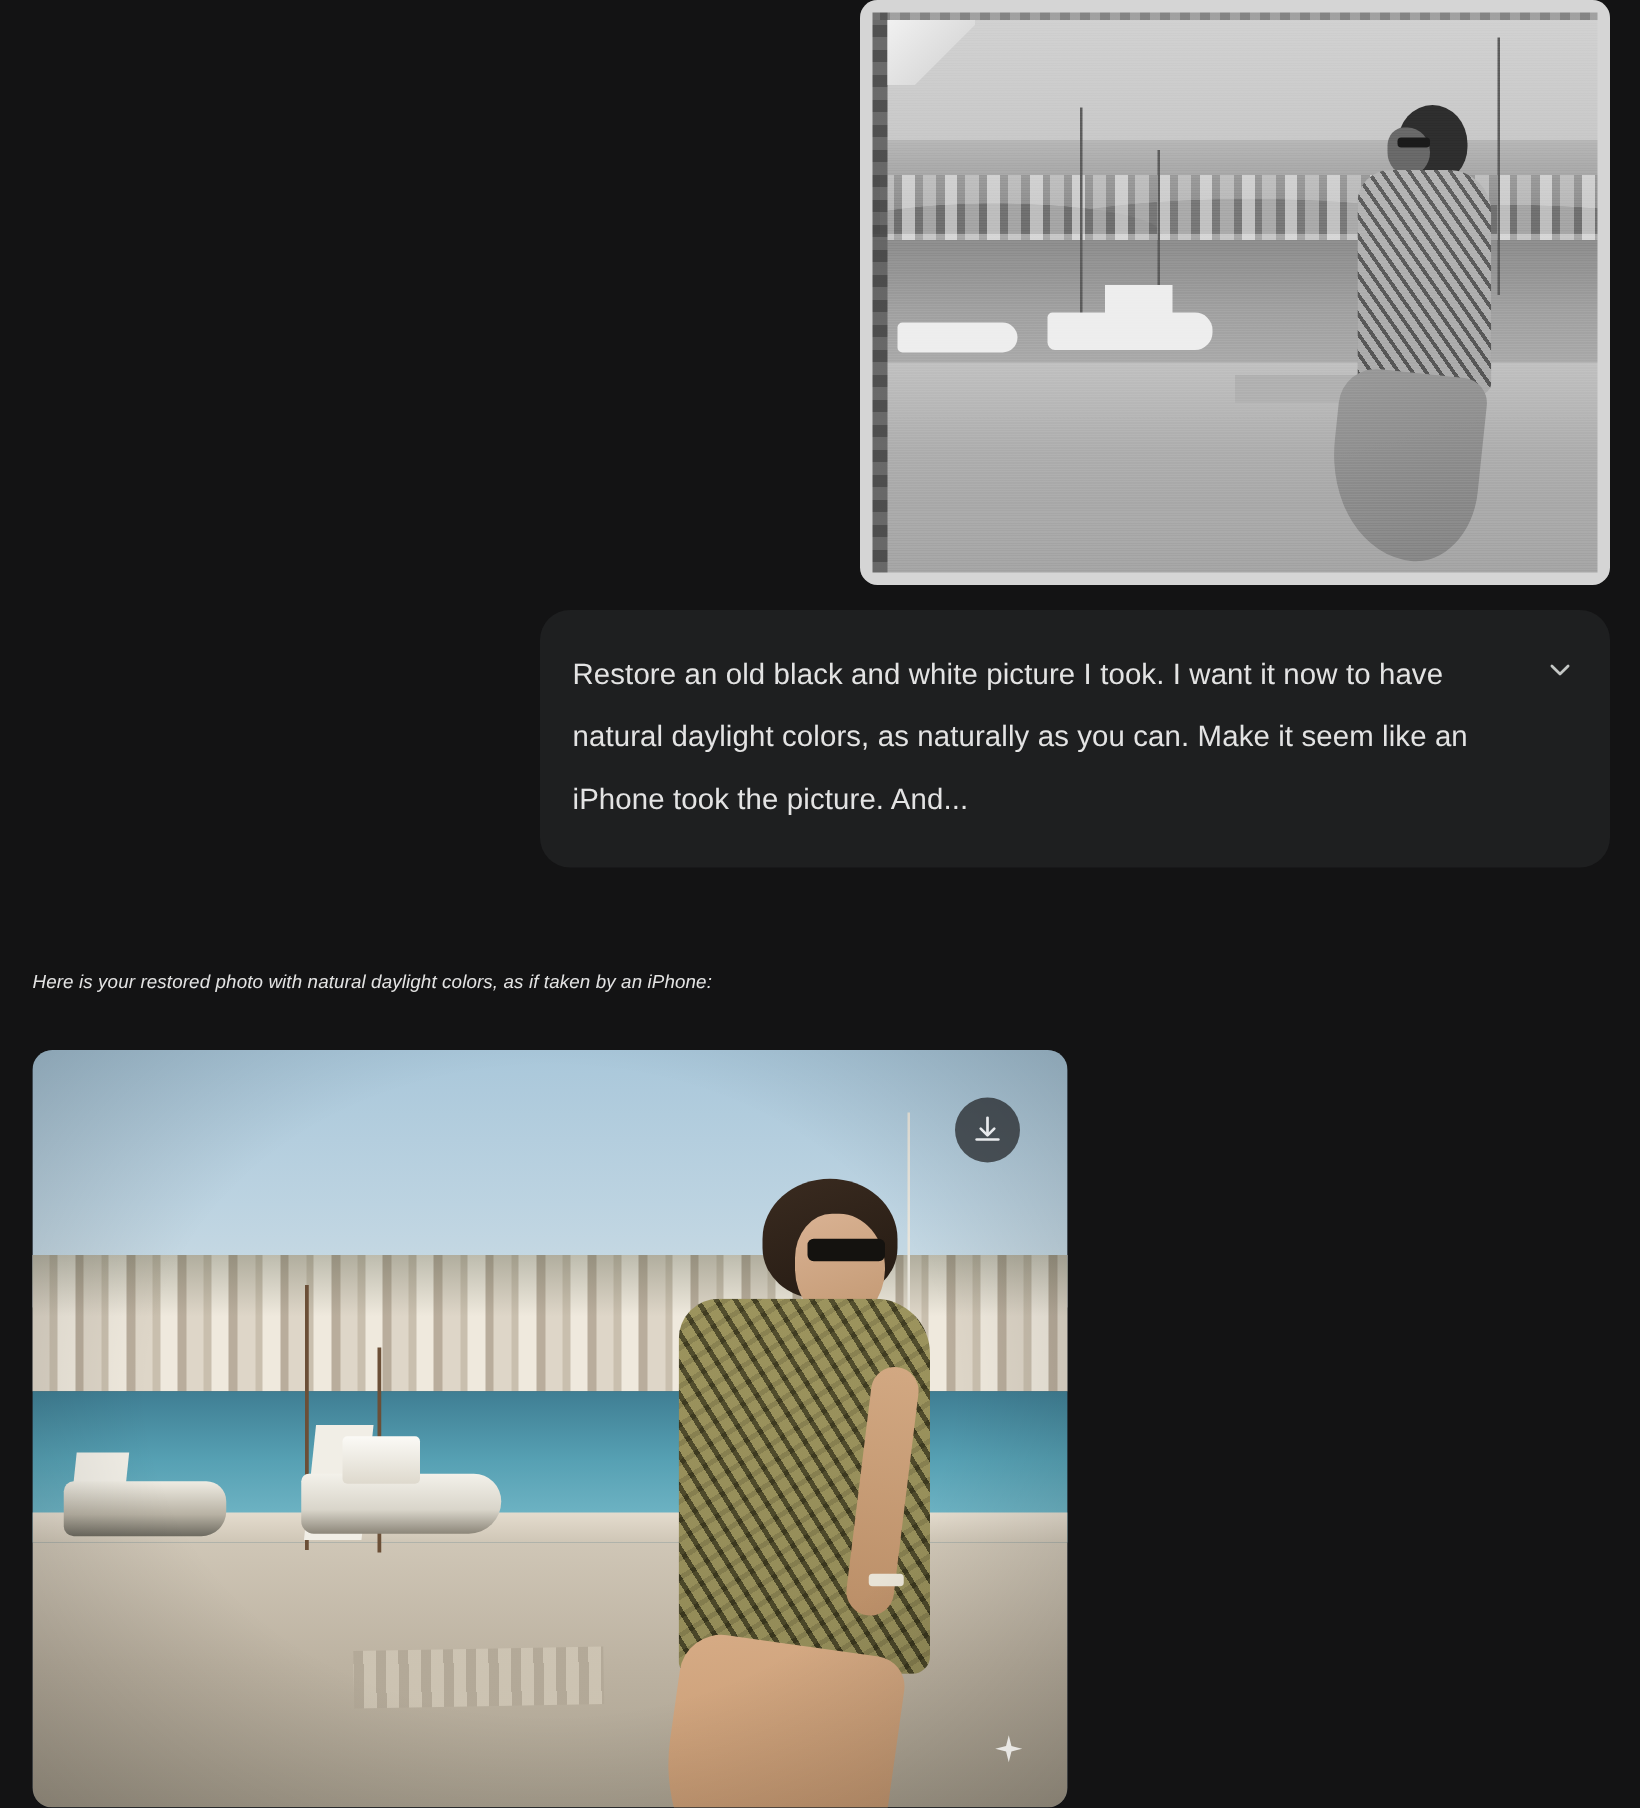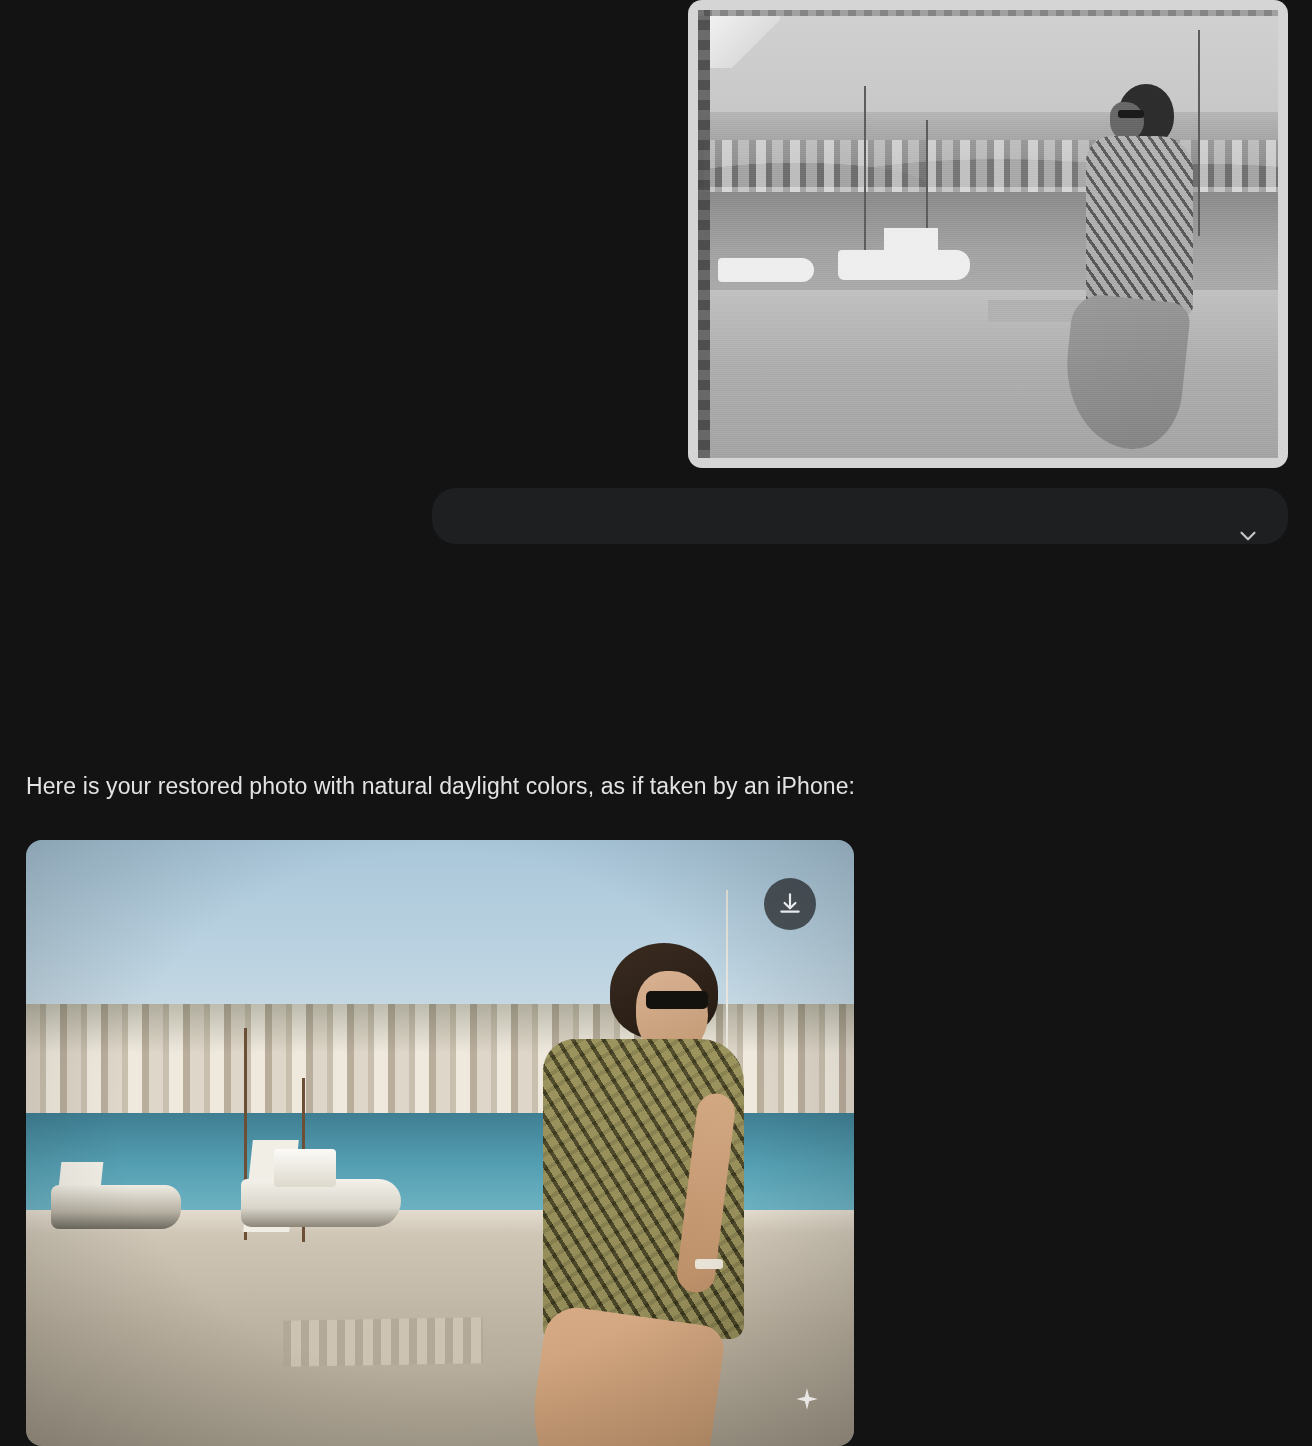--- a/index.html
+++ b/index.html
@@ -206,24 +206,25 @@
     border-radius: 50%;
     cursor: pointer;
   }
   .chevron-btn svg { display: block; }
 
   
   .model-text {
     position: absolute;
     top: 768px;
     left: 26px;
-    font-size: 23px;
+    font-size: 15px;
     line-height: 36px;
     color: #e3e3e3;
     letter-spacing: .1px;
+    font-style: italic;
   }
 
   .result-wrap {
     position: absolute;
     top: 840px;
     left: 26px;
     width: 828px;
     height: 606px;
     border-radius: 16px;
     overflow: hidden;
@@ -418,20 +419,21 @@
 
       <div class="bw-grain"></div>
       <div class="bw-edge-left"></div>
       <div class="bw-edge-top"></div>
       <div class="bw-corner"></div>
       <div class="bw-border"></div>
     </div>
   </div>
 
   <div class="prompt-bubble">
+    <div class="prompt-text">Restore an old black and white picture I took. I want it now to have natural daylight colors, as naturally as you can. Make it seem like an iPhone took the picture. And...</div>
     <div class="chevron-btn">
       <svg width="26" height="26" viewBox="0 0 24 24" fill="none" stroke="#c4c7c5" stroke-width="2" stroke-linecap="round" stroke-linejoin="round">
         <polyline points="6 9 12 15 18 9"></polyline>
       </svg>
     </div>
   </div>
 
 </div>
 
 <div>

